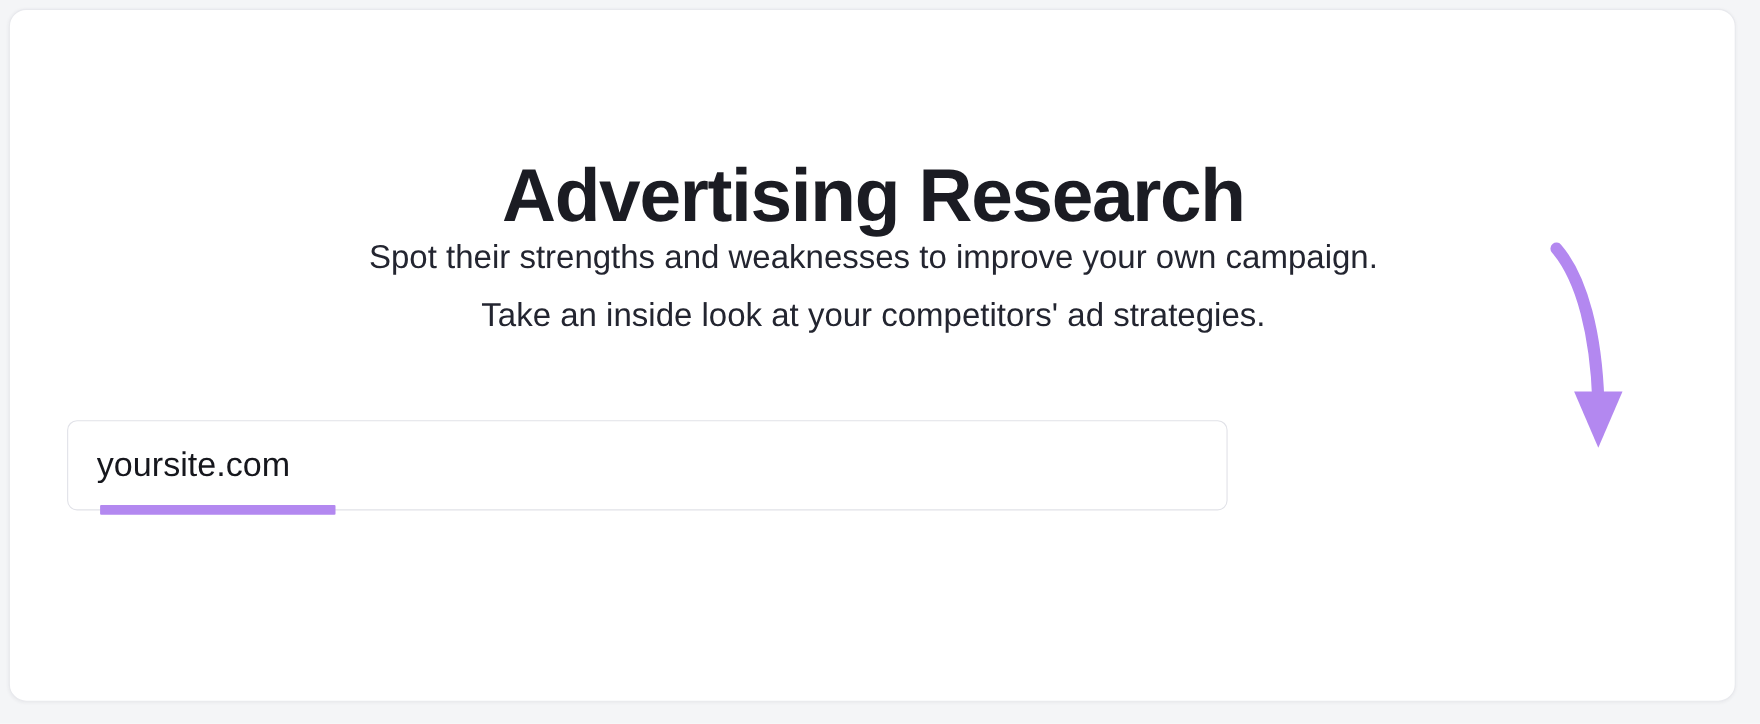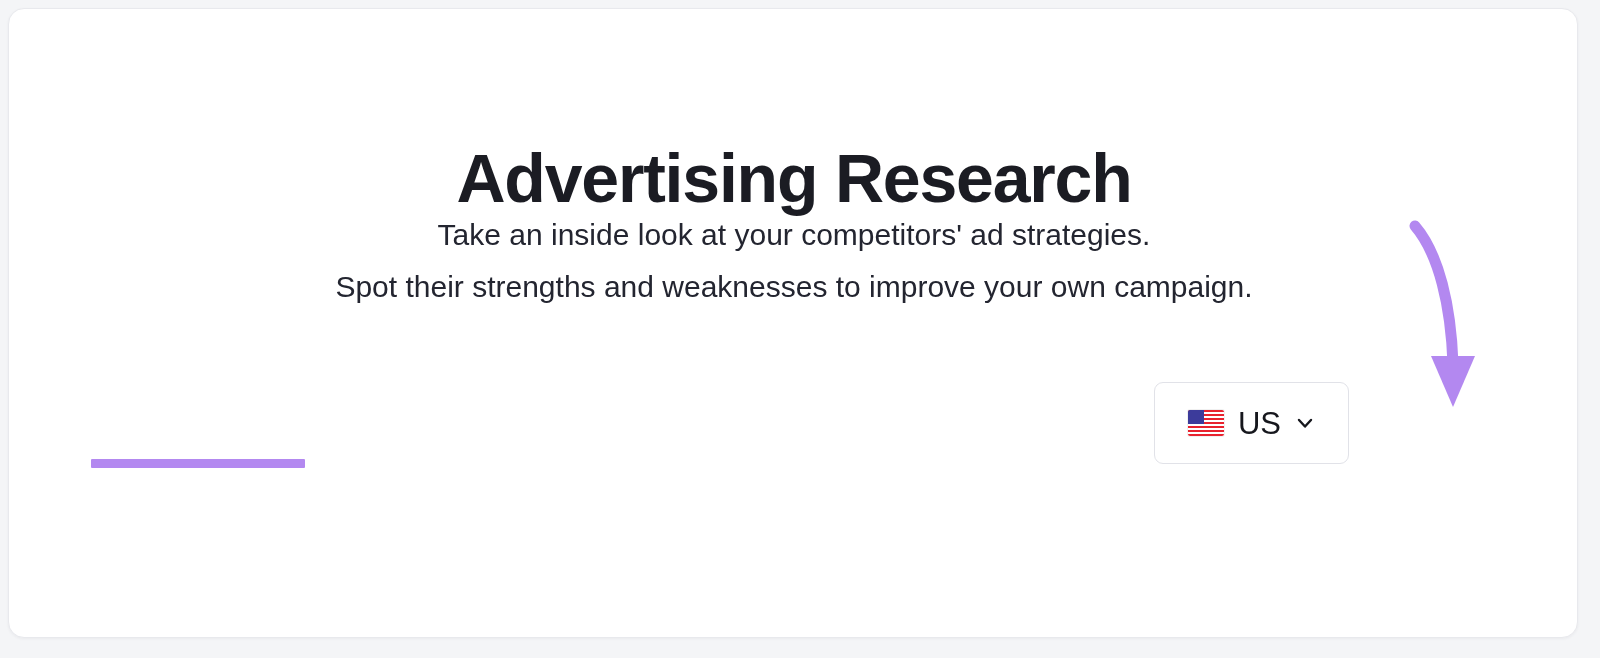--- a/index.html
+++ b/index.html
@@ -206,39 +206,32 @@
 </head>
 <body>
 
 <div class="stage">
 
   <div class="card">
 
     <h1 class="page-title">Advertising Research</h1>
 
     <div class="subtitle">
+      <span class="line">Spot their strengths and weaknesses to improve your own campaign.</span>
       <span class="line">Take an inside look at your competitors' ad strategies.</span>
-      <span class="line">Spot their strengths and weaknesses to improve your own campaign.</span>
     </div>
 
     <div class="search-row">
 
+      <div class="search-input-wrap">
+        <input class="search-input" type="text" value="yoursite.com" style="">
+      </div>
 
       <div class="underline-annot"></div>
 
-      <div class="country-select">
-        <span class="flag">
-          <span class="stripes"></span>
-          <span class="canton"></span>
-        </span>
-        <span class="country-code">US</span>
-        <svg class="chevron" viewBox="0 0 20 20">
-          <path d="M4 7 L10 13.5 L16 7" fill="none" stroke="#16171d" stroke-width="2.4" stroke-linecap="round" stroke-linejoin="round"></path>
-        </svg>
-      </div>
 
     </div>
 
     <svg class="arrow-annot" viewBox="0 0 120 205">
       <path d="M26 12 C 50 40, 62 92, 64 150" fill="none" stroke="#b388f0" stroke-width="11" stroke-linecap="round"></path>
       <path d="M42 142 L86 142 L64 193 Z" fill="#b388f0"></path>
     </svg>
 
   </div>
 </div>

